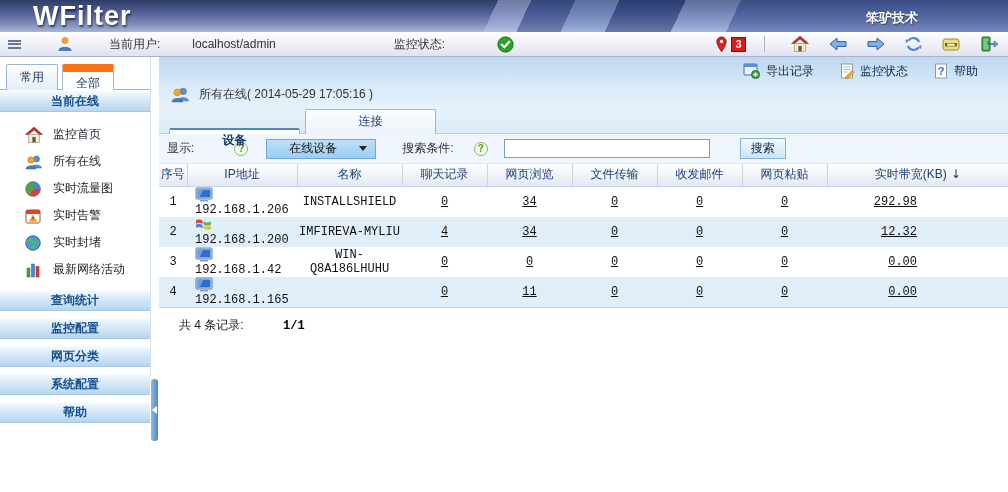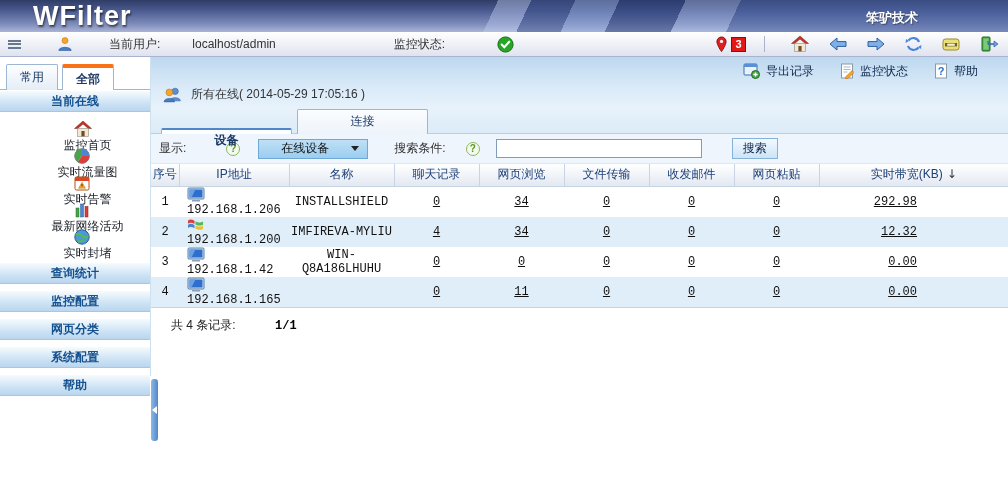--- a/index.html
+++ b/index.html
@@ -21,33 +21,33 @@
   .tbar .lbl { color:#333; margin-right:4px; }
   .tbar .val { color:#333; }
   .ic { display:inline-flex; align-items:center; justify-content:center; }
   .ic-burger { width:13px; height:9px; margin-right:8px; background:repeating-linear-gradient(180deg,#66778f 0 2px,transparent 2px 3.5px); cursor:pointer; }
   .tbar-right { margin-left:auto; display:flex; align-items:center; gap:0; }
   .badge3 { display:inline-block; min-width:15px; height:15px; background:#e01818; border:1px solid #a80000; color:#fff; font-weight:bold; font-size:11px; text-align:center; line-height:13px; margin-left:2px; }
   .tsep { width:1px; height:16px; background:#a8b2c8; margin:0 16px 0 18px; }
   .nav-ic { margin:0 10px; cursor:pointer; }
 
   
-  .body { position:relative; display:flex; height:319px; }
+  .body { position:relative; display:flex; height:319px;gap:8px; }
   .sidebar { position:relative; width:151px; background:#fff; border-right:1px solid #cfe0ef; flex:none; }
   .main { flex:1; background:#fff; position:relative; }
 
   
   .side-tabs { height:33px; padding:6px 0 0 6px; border-bottom:1px solid #9db6d2; background:#fff; display:flex; }
   .side-tab { padding:4px 13px 5px; border:1px solid #9db6d2; border-bottom:none; background:linear-gradient(#fdfeff,#e4edf6); color:#1c3a66; margin-right:4px; cursor:pointer; border-radius:2px 2px 0 0; position:relative; top:1px; }
-  .side-tab.active { background:#fff; border-top:4px solid #f97316; font-weight:bold; padding-top:3px; }
+  .side-tab.active { background:#fff; border-top:8px solid #f97316; font-weight:normal; padding-top:3px; }
 
   .side-sec { height:22px; margin:0 0 5px 0; background:linear-gradient(180deg,#f6fbfe 0%,#cde3f5 60%,#b9d6ee 100%); border-top:1px solid #fff; border-bottom:1px solid #a9c7e0; color:#15508f; font-weight:bold; text-align:center; line-height:21px; cursor:pointer; }
   .side-sec.first { margin-top:0; }
   .side-menu { padding:4px 0 6px; }
-  .side-item { height:27px; display:flex; align-items:center; padding-left:25px; cursor:pointer;flex-direction:column; }
+  .side-item { height:27px; display:flex; align-items:center; padding-left:25px; cursor:pointer; }
   .side-item .icw { width:18px; height:16px; margin-right:10px; flex:none; }
   .side-item span.t { color:#20242c; }
   .side-secs .side-sec { margin-bottom:6px; }
 
   .collapse-handle { position:absolute; left:151px; top:322px; width:7px; height:62px; background:linear-gradient(90deg,#8cbae8,#4f88c8); border-radius:3px; cursor:pointer; z-index:5; }
   .collapse-handle:after { content:""; position:absolute; left:1px; top:27px; border:4px solid transparent; border-right:5px solid #fff; border-left:none; }
 
   
   .main-top { height:51px; background:linear-gradient(180deg,#bdd8ef 0%,#d8e9f8 55%,#e7f2fb 100%); }
   .actions { height:24px; display:flex; justify-content:flex-end; align-items:center; gap:26px; padding:4px 30px 0 0; }
@@ -183,20 +183,31 @@
             <svg width="18" height="16" viewBox="0 0 18 16">
                 <path d="M9 0L0.5 7.5h3.2L9 3l5.3 4.5h3.2z" fill="#c23326" stroke="#7e1d13" stroke-width=".5"></path>
                 <rect x="3.6" y="7.5" width="10.8" height="7.8" fill="#efe9d8" stroke="#8a8a7a" stroke-width=".6"></rect>
                 <rect x="7.4" y="10" width="3.2" height="5.3" fill="#7a4a22"></rect>
               </svg>
           </span>
           <span class="t">监控首页</span>
         </div>
         <div class="side-item">
           <span class="icw">
+            <svg width="18" height="16" viewBox="0 0 18 16">
+                <circle cx="11.5" cy="5" r="3" fill="#5b8fd4" stroke="#2c5a9a" stroke-width=".5"></circle>
+                <path d="M6.5 14c0-4 10-4 10 0z" fill="#5b8fd4" stroke="#2c5a9a" stroke-width=".5"></path>
+                <circle cx="6" cy="6" r="3.2" fill="#f5a430" stroke="#b87408" stroke-width=".5"></circle>
+                <path d="M1 15c0-4.4 10-4.4 10 0z" fill="#4a7cc0" stroke="#2c5a9a" stroke-width=".5"></path>
+              </svg>
+          </span>
+          <span class="t">所有在线</span>
+        </div>
+        <div class="side-item">
+          <span class="icw">
             <svg width="16" height="16" viewBox="0 0 16 16">
                 <circle cx="8" cy="8" r="7.3" fill="#e8e8e8" stroke="#777"></circle>
                 <path d="M8 8V.7A7.3 7.3 0 0 1 15.3 8z" fill="#4a86d8"></path>
                 <path d="M8 8h7.3A7.3 7.3 0 0 1 3.7 13.8z" fill="#d84040"></path>
                 <path d="M8 8L3.7 13.8A7.3 7.3 0 0 1 8 .7z" fill="#4aa54a"></path>
               </svg>
           </span>
           <span class="t">实时流量图</span>
         </div>
         <div class="side-item">
@@ -206,36 +217,36 @@
                 <rect x="1" y="2" width="14" height="4" fill="#d84828"></rect>
                 <path d="M8 7.2l3.4 6H4.6z" fill="#f5a430" stroke="#b87408" stroke-width=".5"></path>
                 <rect x="7.5" y="9" width="1" height="2.4" fill="#5a3000"></rect>
               </svg>
           </span>
           <span class="t">实时告警</span>
         </div>
         <div class="side-item">
           <span class="icw">
             <svg width="16" height="16" viewBox="0 0 16 16">
+                <circle cx="8" cy="8" r="7.2" fill="#4a9ad8" stroke="#2c5a9a"></circle>
+                <path d="M2 6c2-2 5-1 6 1s5 2 6 0" fill="none" stroke="#57b857" stroke-width="2.4"></path>
+                <path d="M4 12c2 1 5 0 6-1" fill="none" stroke="#57b857" stroke-width="2"></path>
+              </svg>
+          </span>
+          <span class="t">实时封堵</span>
+        </div>
+        <div class="side-item">
+          <span class="icw">
+            <svg width="16" height="16" viewBox="0 0 16 16">
                 <rect x="2" y="6" width="3" height="9" fill="#4aa54a" stroke="#1f6e1f" stroke-width=".5"></rect>
                 <rect x="6.5" y="2" width="3" height="13" fill="#4a86d8" stroke="#2c5a9a" stroke-width=".5"></rect>
                 <rect x="11" y="4.5" width="3" height="10.5" fill="#d84040" stroke="#8e1818" stroke-width=".5"></rect>
               </svg>
           </span>
           <span class="t">最新网络活动</span>
-        </div>
-        <div class="side-item">
-          <span class="icw">
-            <svg width="16" height="16" viewBox="0 0 16 16">
-                <circle cx="8" cy="8" r="7.2" fill="#4a9ad8" stroke="#2c5a9a"></circle>
-                <path d="M2 6c2-2 5-1 6 1s5 2 6 0" fill="none" stroke="#57b857" stroke-width="2.4"></path>
-                <path d="M4 12c2 1 5 0 6-1" fill="none" stroke="#57b857" stroke-width="2"></path>
-              </svg>
-          </span>
-          <span class="t">实时封堵</span>
         </div>
       </div>
 
       <div class="side-secs">
         <div class="side-sec">查询统计</div>
         <div class="side-sec">监控配置</div>
         <div class="side-sec">网页分类</div>
         <div class="side-sec">系统配置</div>
         <div class="side-sec">帮助</div>
       </div>

